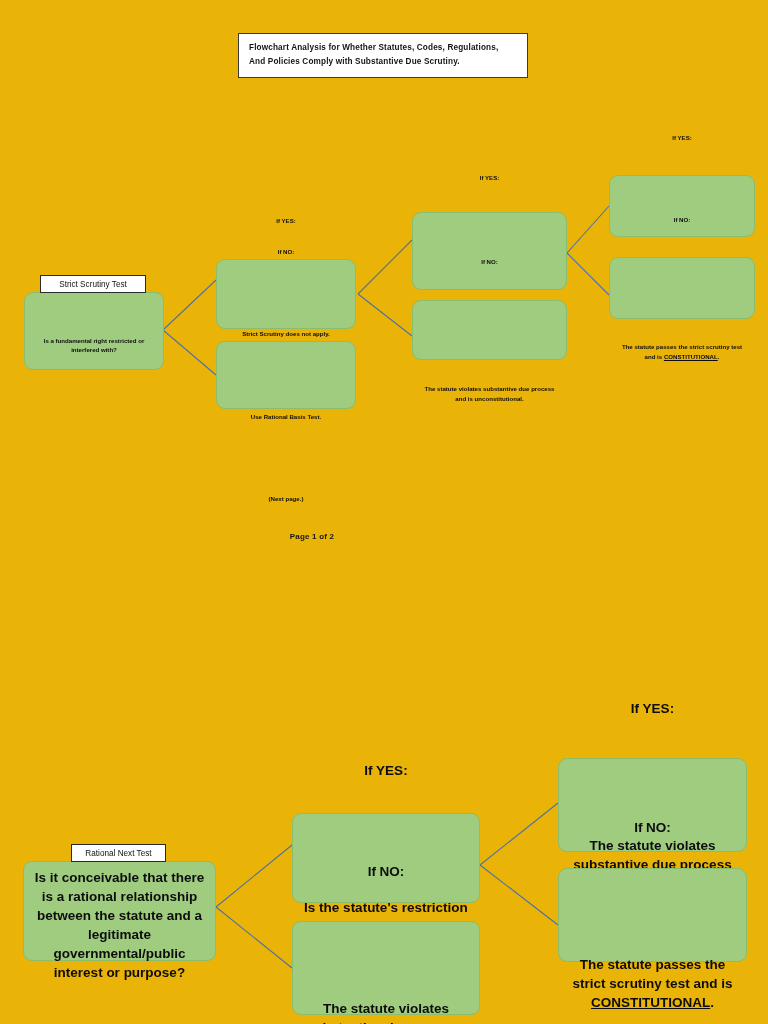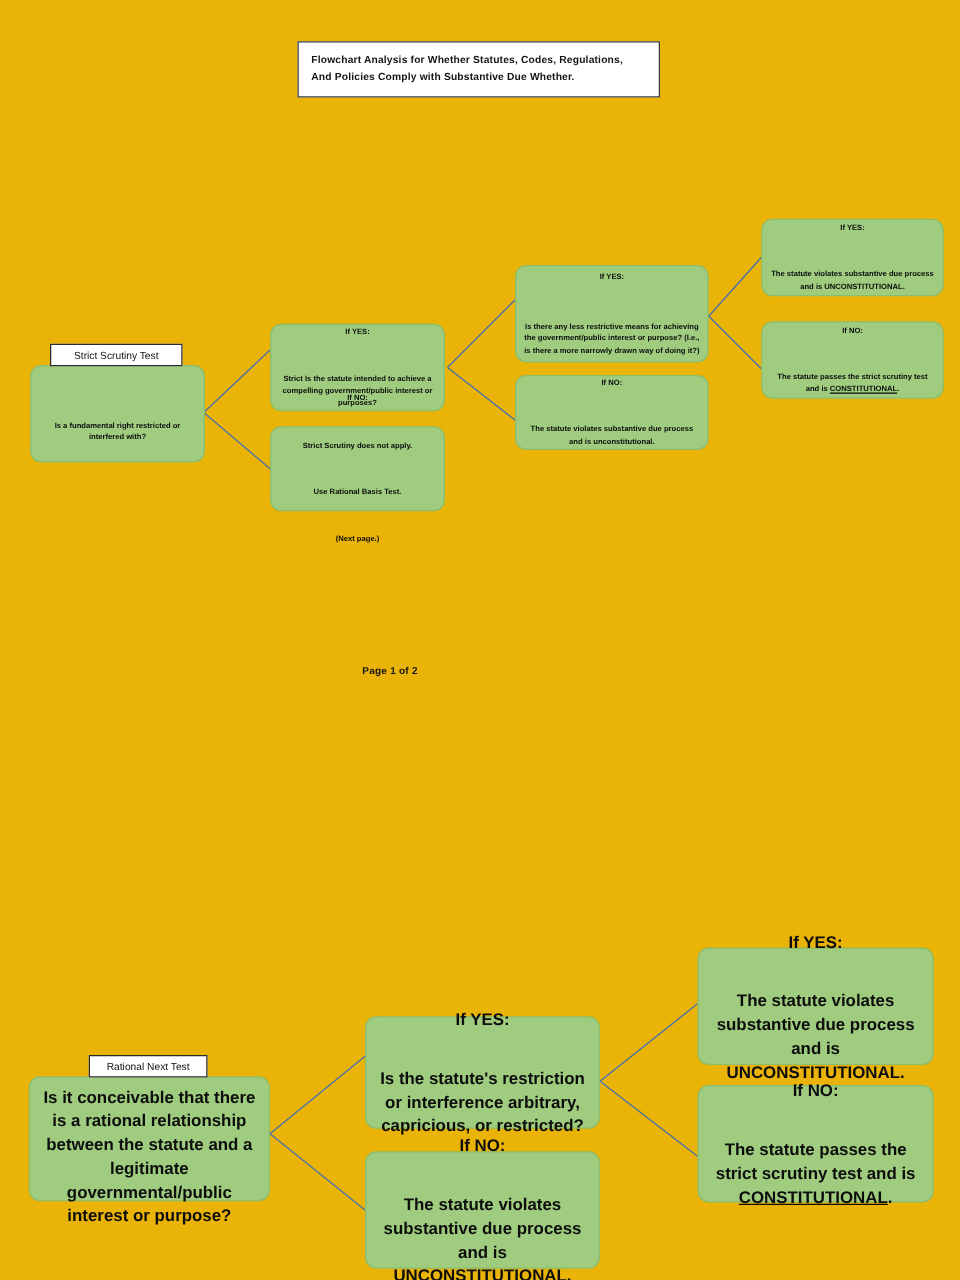--- a/index.html
+++ b/index.html
@@ -70,20 +70,21 @@
     border-radius: 9px;
     box-sizing: border-box;
     display: flex;
     flex-direction: column;
     align-items: center;
     justify-content: center;
     text-align: center;
     color: #0d0d0d;
     z-index: 4;
     padding: 4px 6px;
+    gap: 45px;
   }
   .node .hdr {
     font-weight: bold;
   }
   .node .body {
     font-weight: bold;
     margin-top: 28px;
   }
   .u { text-decoration: underline; }
 
@@ -129,21 +130,21 @@
       <line x1="216" y1="907" x2="292" y2="845"></line>
       <line x1="216" y1="907" x2="292" y2="968"></line>
 
       <line x1="480" y1="865" x2="558" y2="803"></line>
       <line x1="480" y1="865" x2="558" y2="925"></line>
     </g>
   </svg>
 
   <div class="title-box">
     <div class="title-line">Flowchart Analysis for Whether Statutes, Codes, Regulations,</div>
-    <div class="title-line">And Policies Comply with Substantive Due Whether.</div>
+    <div class="title-line">And Policies Comply with Substantive Due Scrutiny.</div>
   </div>
 
   <div class="label-box" style="left:40px; top:275px; width:106px; height:18px;">
     <span style="font-size:8.2px;">Strict Scrutiny Test</span>
   </div>
 
   <div class="node p1" style="left:24px; top:292px; width:140px; height:78px;">
     <div class="body">Is a fundamental right restricted or interfered with?</div>
   </div>
 

